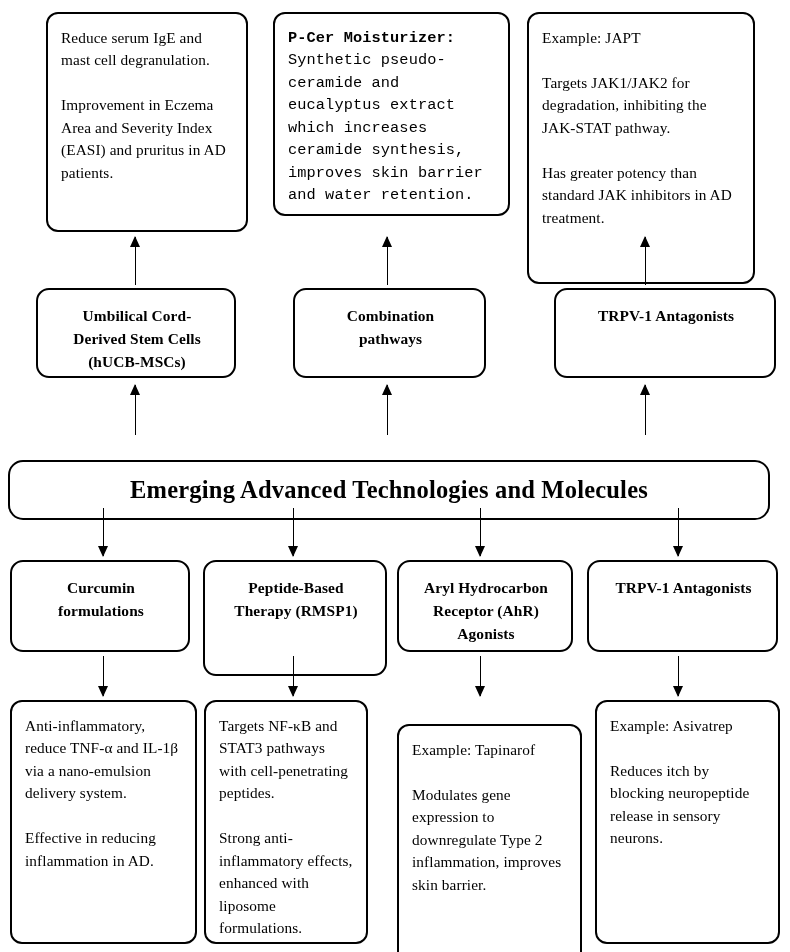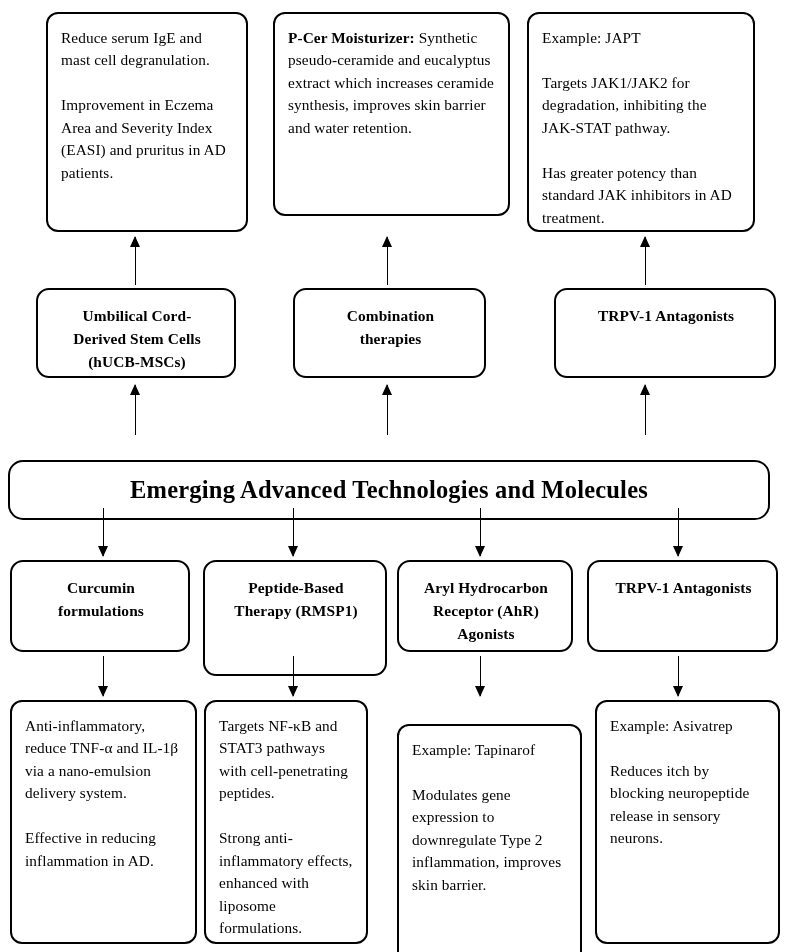--- a/index.html
+++ b/index.html
@@ -119,25 +119,25 @@
 <body>
 
 <div id="diagram">
 
   <div class="node node-sharp detail" style="left:46px; top:12px; width:202px; height:220px;">
     <span class="node-text">Reduce serum IgE and mast cell degranulation.
 
 Improvement in Eczema Area and Severity Index (EASI) and pruritus in AD patients.</span>
   </div>
 
-  <div class="node node-sharp detail" style="left:273px; top:12px; width:237px; height:204px;">
+  <div class="node node-sharp detail" style="left:273px; top:12px; width:237px; height:204px;font-family:Liberation Mono, monospace;">
     <span class="node-text"><span class="lead">P-Cer Moisturizer:</span><span> Synthetic pseudo-ceramide and eucalyptus extract which increases ceramide synthesis, improves skin barrier and water retention.</span></span>
   </div>
 
-  <div class="node node-sharp detail" style="left:527px; top:12px; width:228px; height:220px;">
+  <div class="node node-sharp detail" style="left:527px; top:12px; width:228px; height:272px;">
     <span class="node-text">Example: JAPT
 
 Targets JAK1/JAK2 for degradation, inhibiting the JAK-STAT pathway.
 
 Has greater potency than standard JAK inhibitors in AD treatment.</span>
   </div>
 
   <div class="arrow up" style="left:135px; top:237px; height:48px;">
     <span class="shaft"></span>
     <span class="head"></span>
@@ -152,21 +152,21 @@
   </div>
 
   <div class="node node-round category left" style="left:36px; top:288px; width:200px; height:90px;">
     <span class="node-text">Umbilical Cord-
 Derived Stem Cells
 (hUCB-MSCs)</span>
   </div>
 
   <div class="node node-round category center" style="left:293px; top:288px; width:193px; height:90px;">
     <span class="node-text">Combination
-therapies</span>
+pathways</span>
   </div>
 
   <div class="node node-round category center" style="left:554px; top:288px; width:222px; height:90px;">
     <span class="node-text">TRPV-1 Antagonists</span>
   </div>
 
   <div class="arrow up" style="left:135px; top:385px; height:50px;">
     <span class="shaft"></span>
     <span class="head"></span>
   </div>

